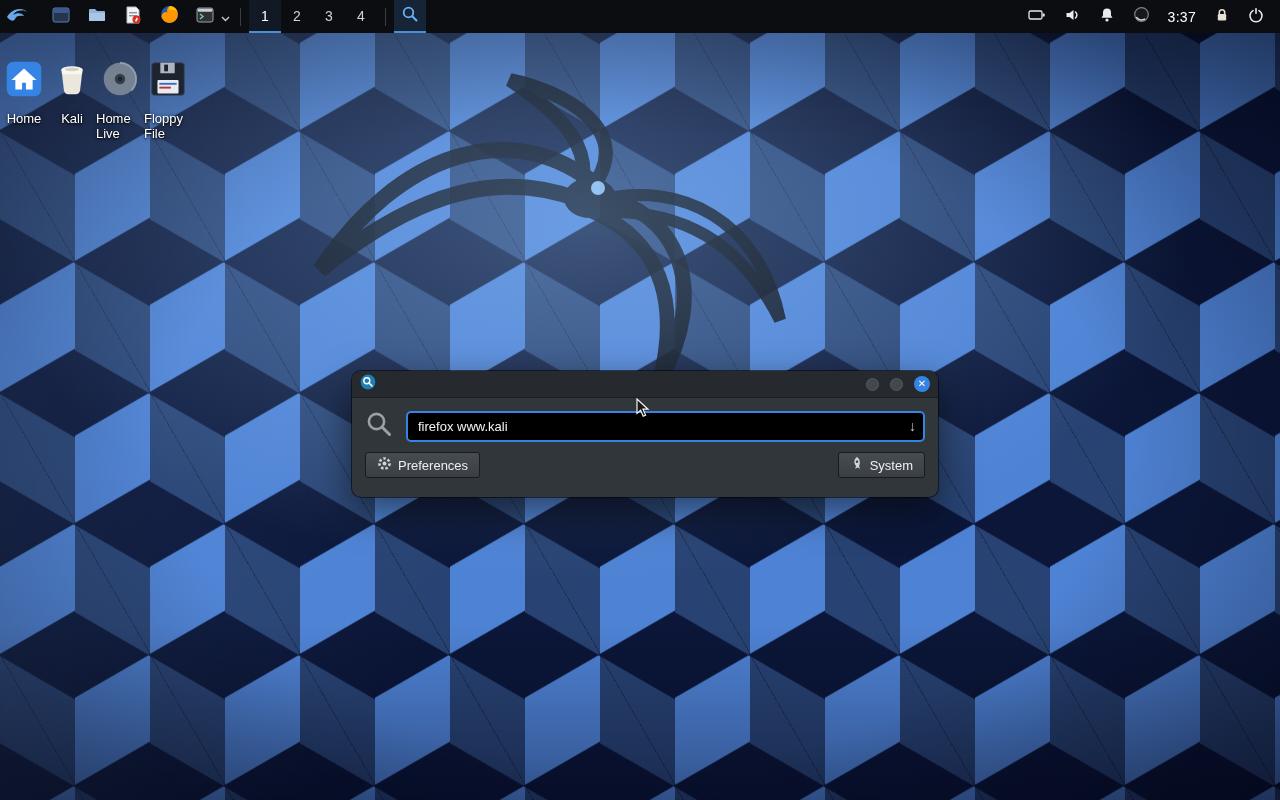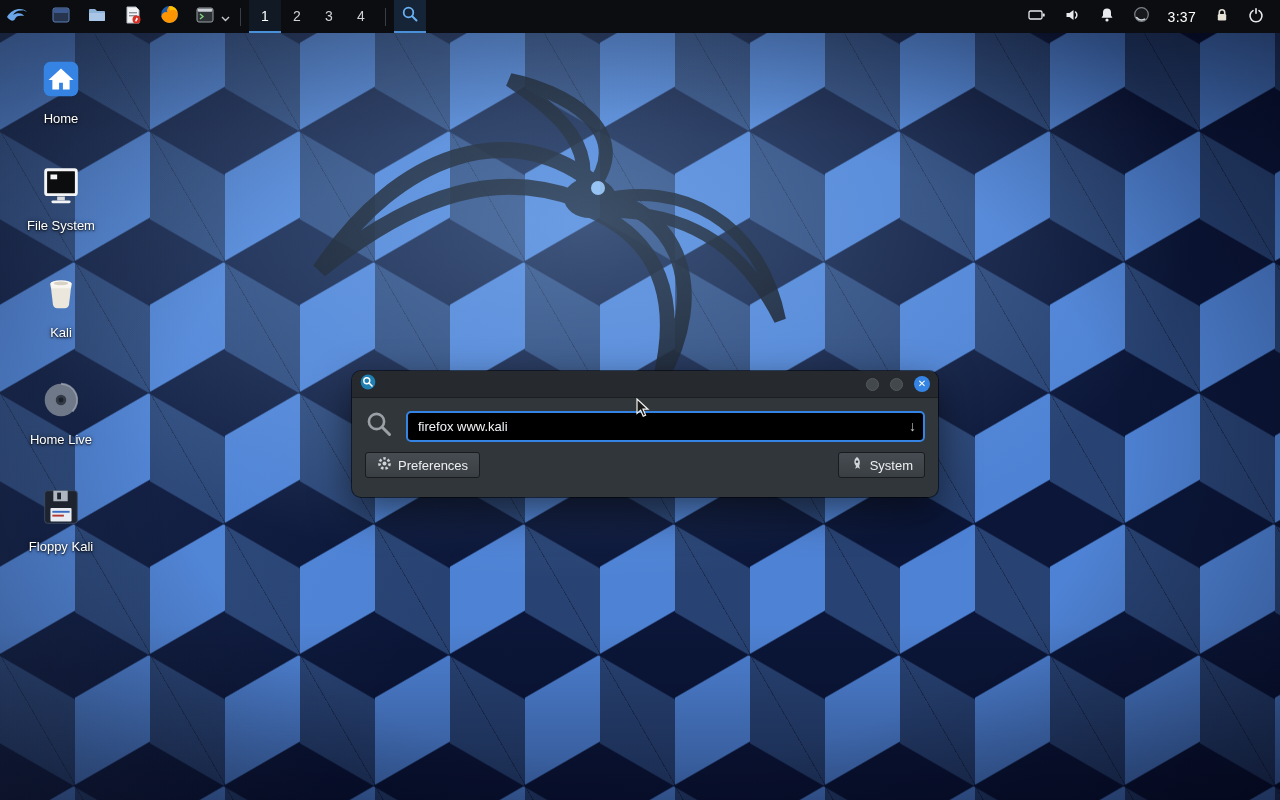--- a/index.html
+++ b/index.html
@@ -39,21 +39,21 @@
     font-size:14px; color:#cfd3d7; border-bottom:2px solid transparent; }
   .ws-btn.active { border-bottom:2px solid #4a90d9; color:#ffffff; background:rgba(74,144,217,.10); }
   .task-tile { width:32px; height:33px; display:flex; align-items:center; justify-content:center;
     background:rgba(61,120,190,.22); border-bottom:2px solid #4a90d9; }
   .p-right { margin-left:auto; display:flex; align-items:center; gap:18px; padding-right:16px; height:100%; }
   .tray-item { display:flex; align-items:center; justify-content:center; height:33px; }
   #clock { font-size:14px; color:#ffffff; letter-spacing:.3px; }
 
   
   #desktop-icons { position:absolute; left:0; top:55px; width:122px; display:flex;
-    flex-direction:column; align-items:center; z-index:10; }
+    flex-direction:row; align-items:center; z-index:10; }
   .desk-item { width:110px; height:88px; margin-bottom:19px; display:flex; flex-direction:column;
     align-items:center; justify-content:flex-start; border-radius:4px; }
   .desk-icon { width:48px; height:48px; display:flex; align-items:center; justify-content:center; }
   .desk-label { margin-top:8px; font-size:13px; color:#ffffff;
     text-shadow:0 1px 2px rgba(0,0,0,.9), 0 0 4px rgba(0,0,0,.6); }
 
   
   #finder { position:absolute; left:352px; top:371px; width:586px; height:126px; z-index:60;
     background:#31363a; border-radius:9px; box-shadow:0 14px 38px rgba(0,0,0,.55), 0 0 0 1px rgba(0,0,0,.55);
     display:flex; flex-direction:column; }
@@ -245,31 +245,20 @@
     <div class="desk-item">
       <div class="desk-icon">
         <svg width="46" height="46" viewBox="0 0 48 48">
           <rect x="6" y="6" width="36" height="36" rx="7" fill="#3584e4"></rect>
           <path d="M24 13 L11 25 h4 v10 h7 v-7 h4 v7 h7 V25 h4 Z" fill="#ffffff"></path>
         </svg>
       </div>
       <div class="desk-label">Home</div>
     </div>
 
-    <div class="desk-item">
-      <div class="desk-icon">
-        <svg width="46" height="46" viewBox="0 0 48 48">
-          <rect x="8" y="7" width="32" height="26" rx="2" fill="#0c0d0f" stroke="#f2f4f6" stroke-width="3"></rect>
-          <rect x="13" y="12" width="7" height="5" fill="#f2f4f6"></rect>
-          <rect x="20" y="35" width="8" height="4" fill="#d7dadd"></rect>
-          <rect x="14" y="39" width="20" height="3" rx="1.5" fill="#f2f4f6"></rect>
-        </svg>
-      </div>
-      <div class="desk-label">File System</div>
-    </div>
 
     <div class="desk-item">
       <div class="desk-icon">
         <svg width="46" height="46" viewBox="0 0 48 48">
           <path d="M13 14 h22 l-2.6 22 c-.3 2.3 -2.2 4 -4.5 4 h-7.8 c-2.3 0 -4.2 -1.7 -4.5 -4 Z" fill="#ece7dc"></path>
           <path d="M13 14 h22 l-.6 5 H13.6 Z" fill="#f8f5ee"></path>
           <ellipse cx="24" cy="14" rx="11" ry="3.2" fill="#fbf9f4"></ellipse>
           <ellipse cx="24" cy="14" rx="7.5" ry="2" fill="#d8d2c4"></ellipse>
         </svg>
       </div>
@@ -292,21 +281,21 @@
       <div class="desk-icon">
         <svg width="46" height="46" viewBox="0 0 48 48">
           <rect x="7" y="7" width="34" height="34" rx="3" fill="#1d2430" stroke="#3c4a63"></rect>
           <rect x="16" y="7" width="15" height="11" fill="#aeb6c2"></rect>
           <rect x="20" y="9" width="4" height="7" fill="#1d2430"></rect>
           <rect x="13" y="25" width="22" height="14" rx="1" fill="#e8ecf2"></rect>
           <rect x="15" y="28" width="18" height="2" fill="#3a6bc0"></rect>
           <rect x="15" y="32" width="12" height="2" fill="#b33933"></rect>
         </svg>
       </div>
-      <div class="desk-label">Floppy Kali</div>
+      <div class="desk-label">Floppy File</div>
     </div>
   </div>
 
   <div id="finder">
     <div id="finder-titlebar">
       <span>
         <svg width="16" height="16" viewBox="0 0 16 16">
           <circle cx="8" cy="8" r="7.4" fill="#1f7fb0"></circle>
           <circle cx="6.8" cy="6.8" r="3" fill="none" stroke="#ffffff" stroke-width="1.4"></circle>
           <line x1="9" y1="9" x2="12" y2="12" stroke="#ffffff" stroke-width="1.6" stroke-linecap="round"></line>

